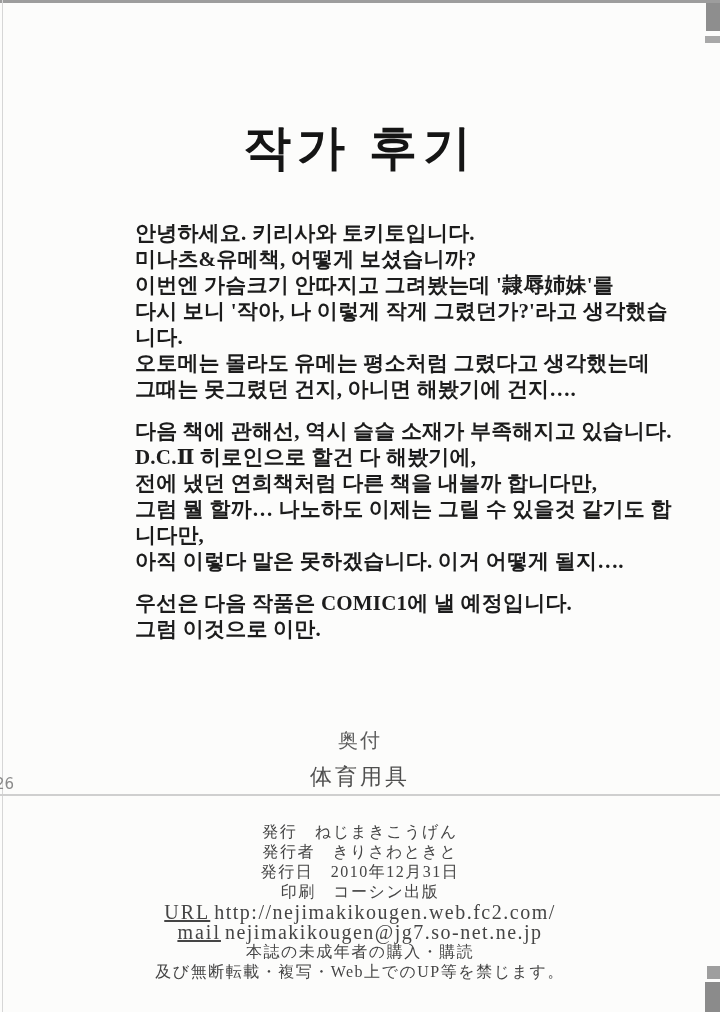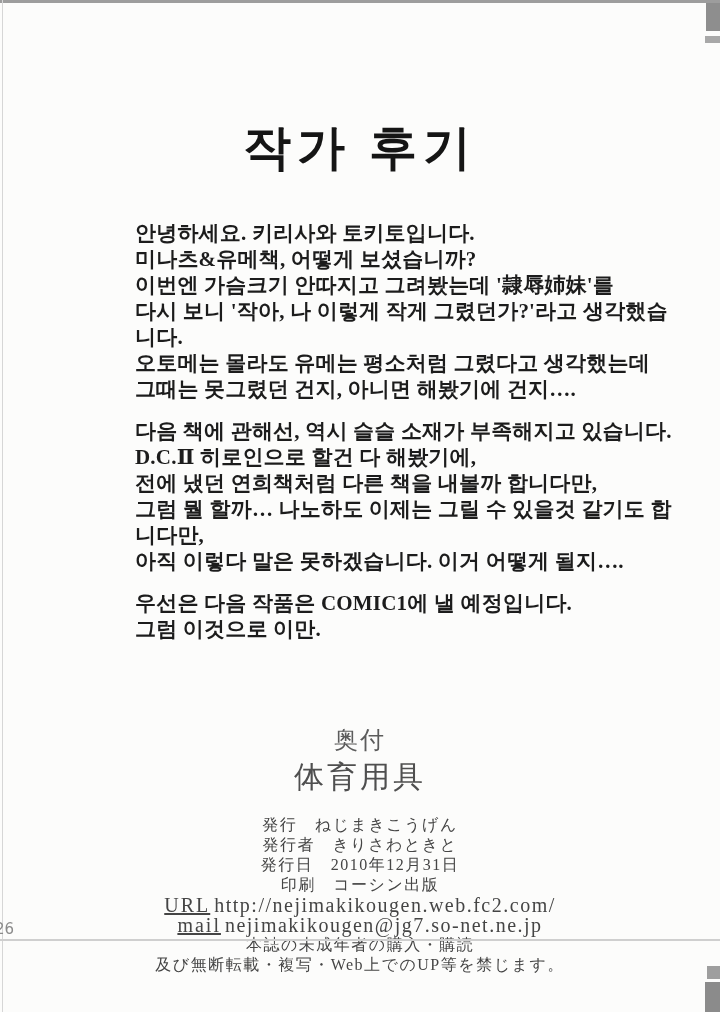--- a/index.html
+++ b/index.html
@@ -4,21 +4,21 @@
 <style>
   html, body { margin: 0; padding: 0; }
   body {
     width: 720px; height: 1012px;
     background: #fcfcfb;
     font-family: "Liberation Serif", "DejaVu Serif", serif;
     overflow: hidden;
   }
   .page {
     position: relative;
-    width: 720px; height: 941px;
+    width: 720px; height: 796px;
     background: #fcfcfb;
   }
   
   .edge-top    { position: absolute; top: 0; left: 0; width: 720px; height: 3px; background: #9d9d9d; }
   .edge-left   { position: absolute; top: 0; left: 2px; width: 1px; height: 1012px; background: #d6d6d6; }
   .edge-bottom { position: absolute; bottom: 0; left: 0; width: 720px; height: 2px; background: #cfcfcf; }
   .blk-tr1 { position: absolute; top: 3px;  right: 0; width: 14px; height: 28px; background: #8e8e8e; }
   .blk-tr2 { position: absolute; top: 36px; right: 0; width: 15px; height: 7px;  background: #a8a8a8; }
   .blk-br1 { position: absolute; top: 966px; right: 0; width: 13px; height: 13px; background: #9e9e9e; }
   .blk-br2 { position: absolute; top: 982px; right: 0; width: 15px; height: 30px; background: #8b8b8b; }
@@ -42,34 +42,34 @@
   }
   .afterword .para { margin: 0 0 16px 0; }
   .afterword .para:last-child { margin-bottom: 0; }
 
   .colophon {
     margin-top: 88px;
     text-align: center;
     color: #454545;
   }
   .colophon .heading {
-    font-size: 24px;
+    font-size: 20px;
     line-height: 20px;
     color: #5c5c5c;
     letter-spacing: 2px;
   }
   .colophon .book-title {
     margin-top: 15px;
-    font-size: 30px;
+    font-size: 22px;
     line-height: 24px;
     color: #4f4f4f;
     letter-spacing: 3px;
   }
   .colophon .lines {
-    margin-top: 26px;
+    margin-top: 33px;
     font-size: 16px;
     line-height: 20px;
     letter-spacing: 1.5px;
   }
   .colophon .latin {
     font-size: 20px;
     letter-spacing: 1.5px;
   }
   .colophon .lbl {
     text-decoration: underline;

